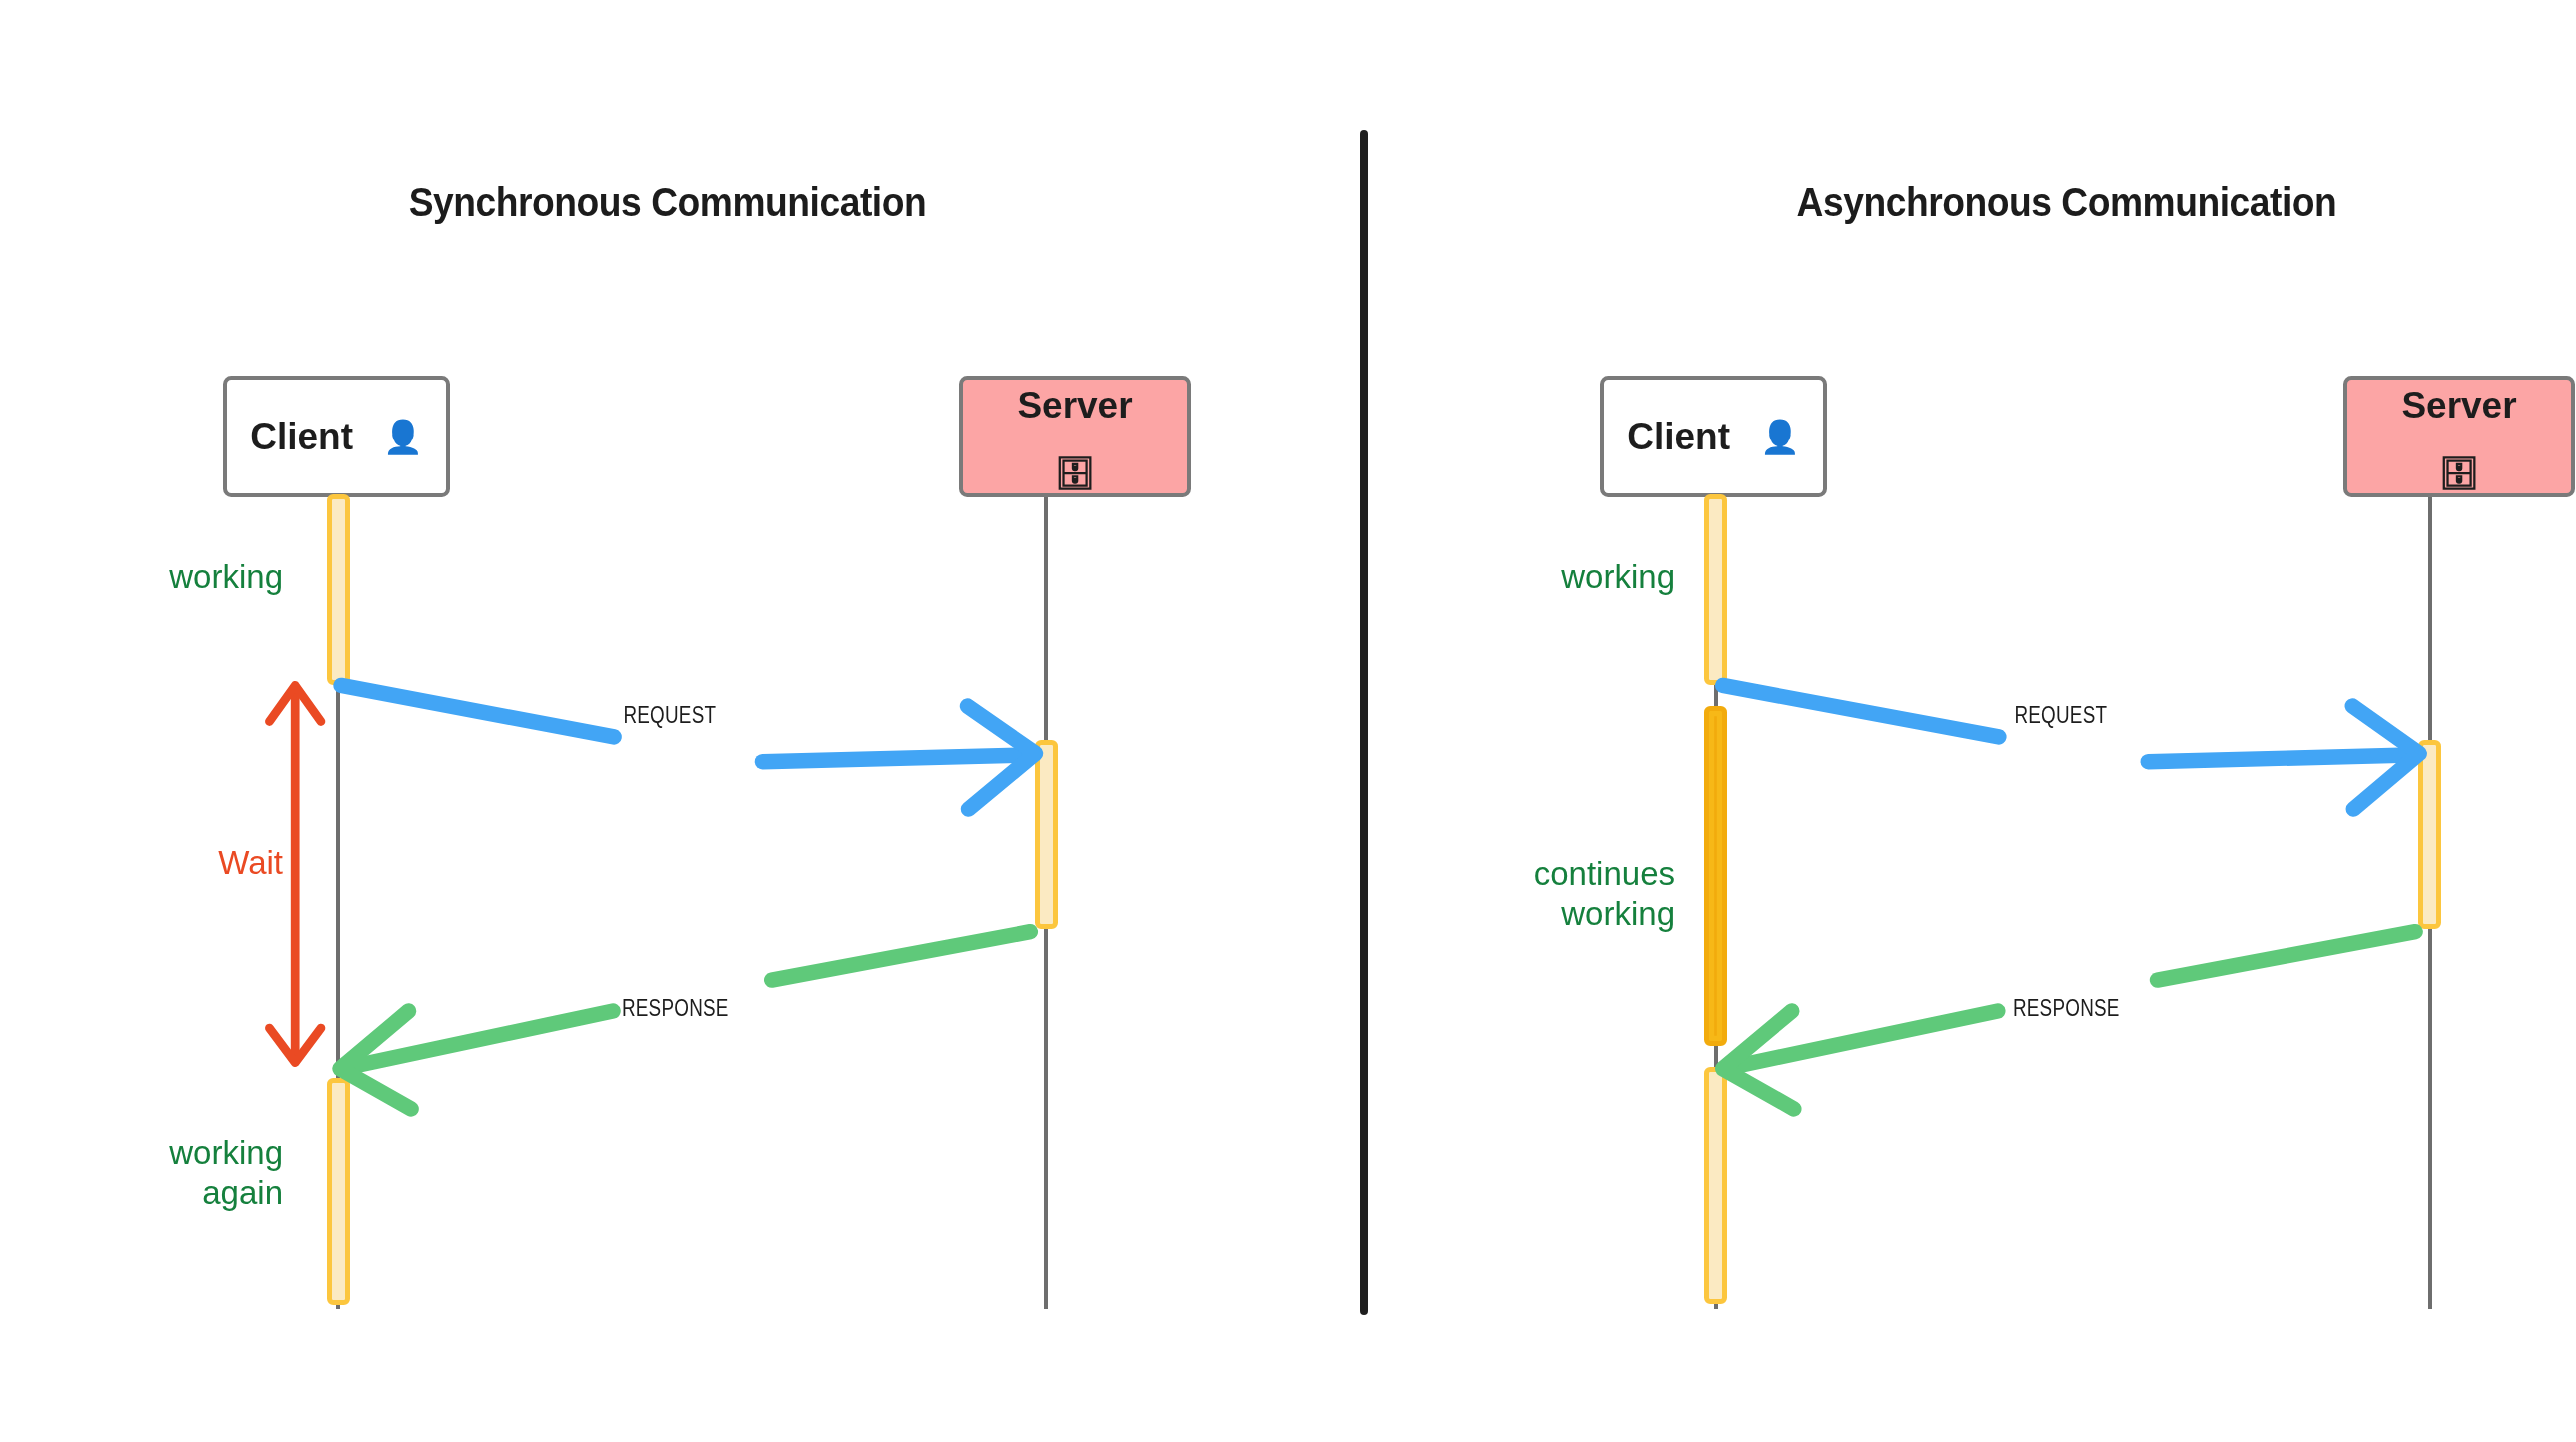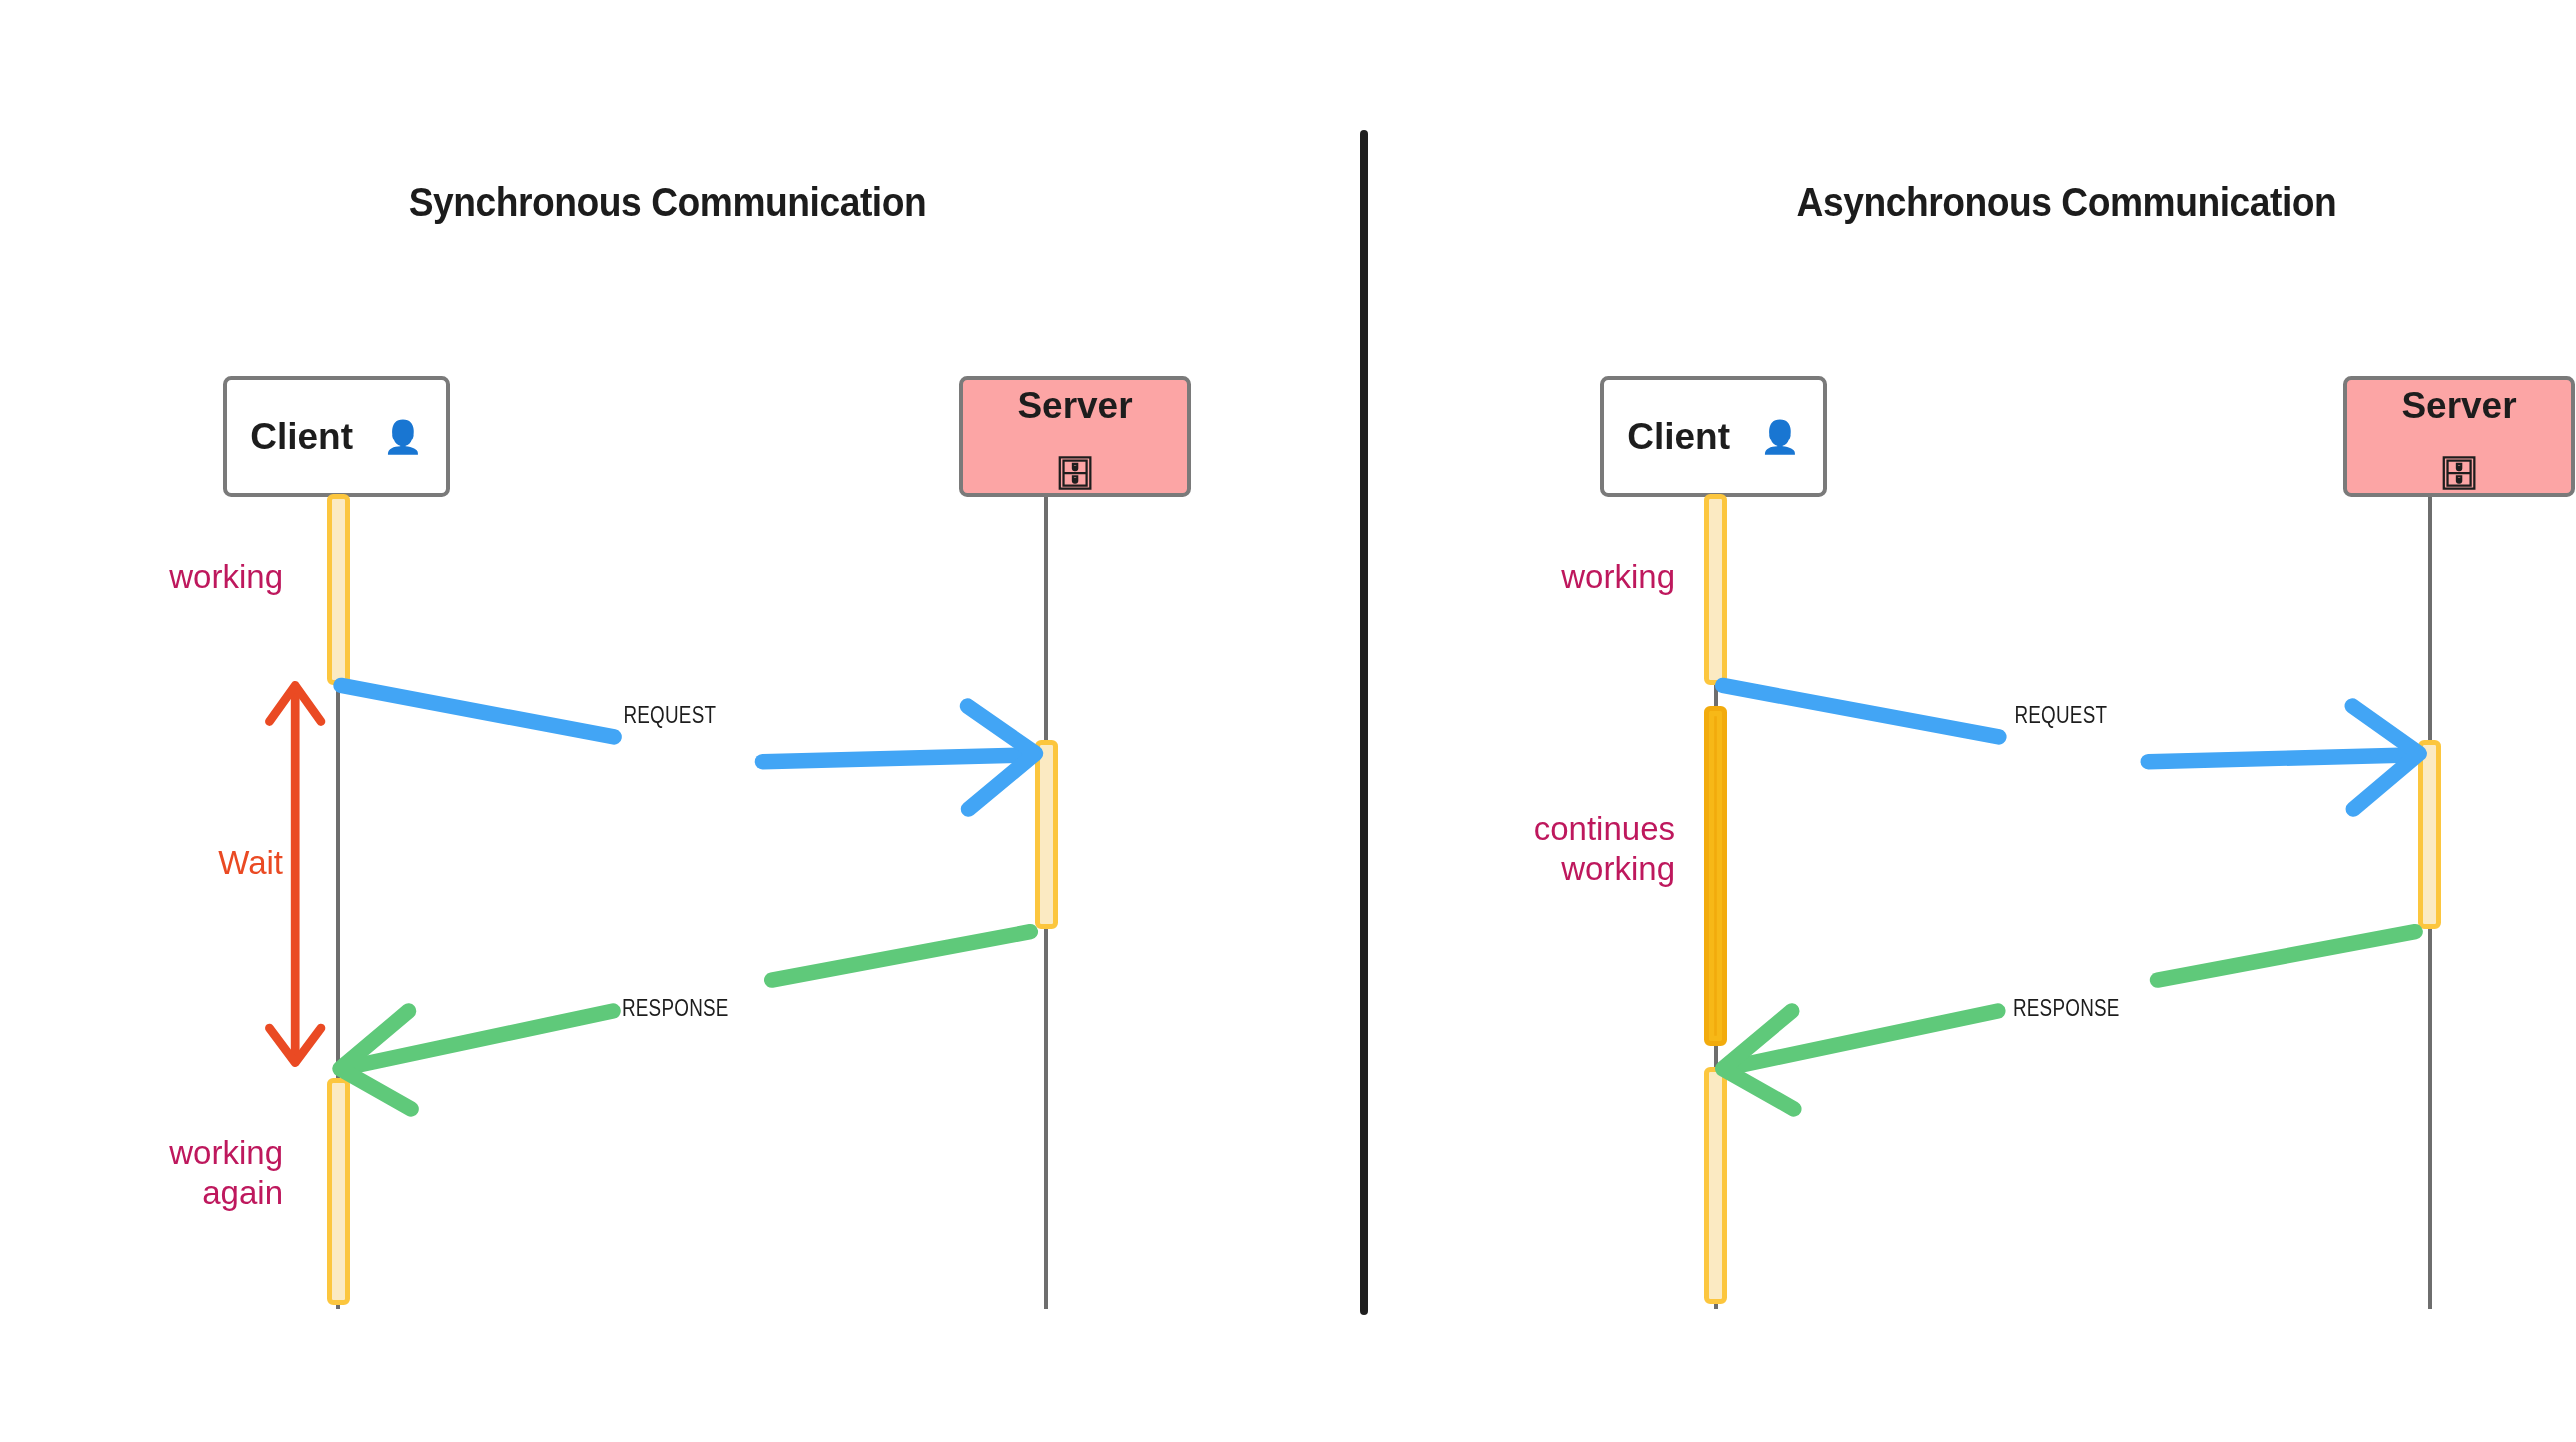--- a/index.html
+++ b/index.html
@@ -69,21 +69,21 @@
   }
   .activation.busy {
     background: #f2ab0d;
     border-color: #f2ab0d;
     box-shadow: inset 0 0 0 5.2px #f7b817;
   }
   
   .side-label {
     position: absolute;
     font-size: 33px;
-    color: #be185d;
+    color: #15803d;
     text-align: right;
     line-height: 1.22;
     white-space: pre-line;
   }
   .side-label.wait {
     color: #ea4a23;
     font-weight: normal;
   }
   
   .msg-label {
@@ -160,21 +160,21 @@
     <span class="actor-emoji">🗄</span>
   </div>
 
   <div class="activation" style="left:1704px; top:494px; height:191px;"></div>
   <div class="activation busy" style="left:1704px; top:706px; height:340px;"></div>
   <div class="activation" style="left:1704px; top:1067px; height:237px;"></div>
 
   <div class="activation" style="left:2418px; top:740px; height:189px;"></div>
 
   <div class="side-label" style="left:1453px; top:557px; width:222px;">working</div>
-  <div class="side-label" style="left:1453px; top:809px; width:222px;">continues
+  <div class="side-label" style="left:1453px; top:854px; width:222px;">continues
 working</div>
 
   <div class="msg-label" style="left:1999px; top:702px;">REQUEST</div>
   <div class="msg-label" style="left:1996px; top:995px;">RESPONSE</div>
 
   <svg class="arrows" viewBox="0 0 5208 2800">
 
     <g>
       <path d="M 662 1330 L 1192 1430" stroke="#42a5f5" stroke-width="30" stroke-linecap="round" fill="none"></path>
       <path d="M 1480 1478 L 1992 1465" stroke="#42a5f5" stroke-width="30" stroke-linecap="round" fill="none"></path>

